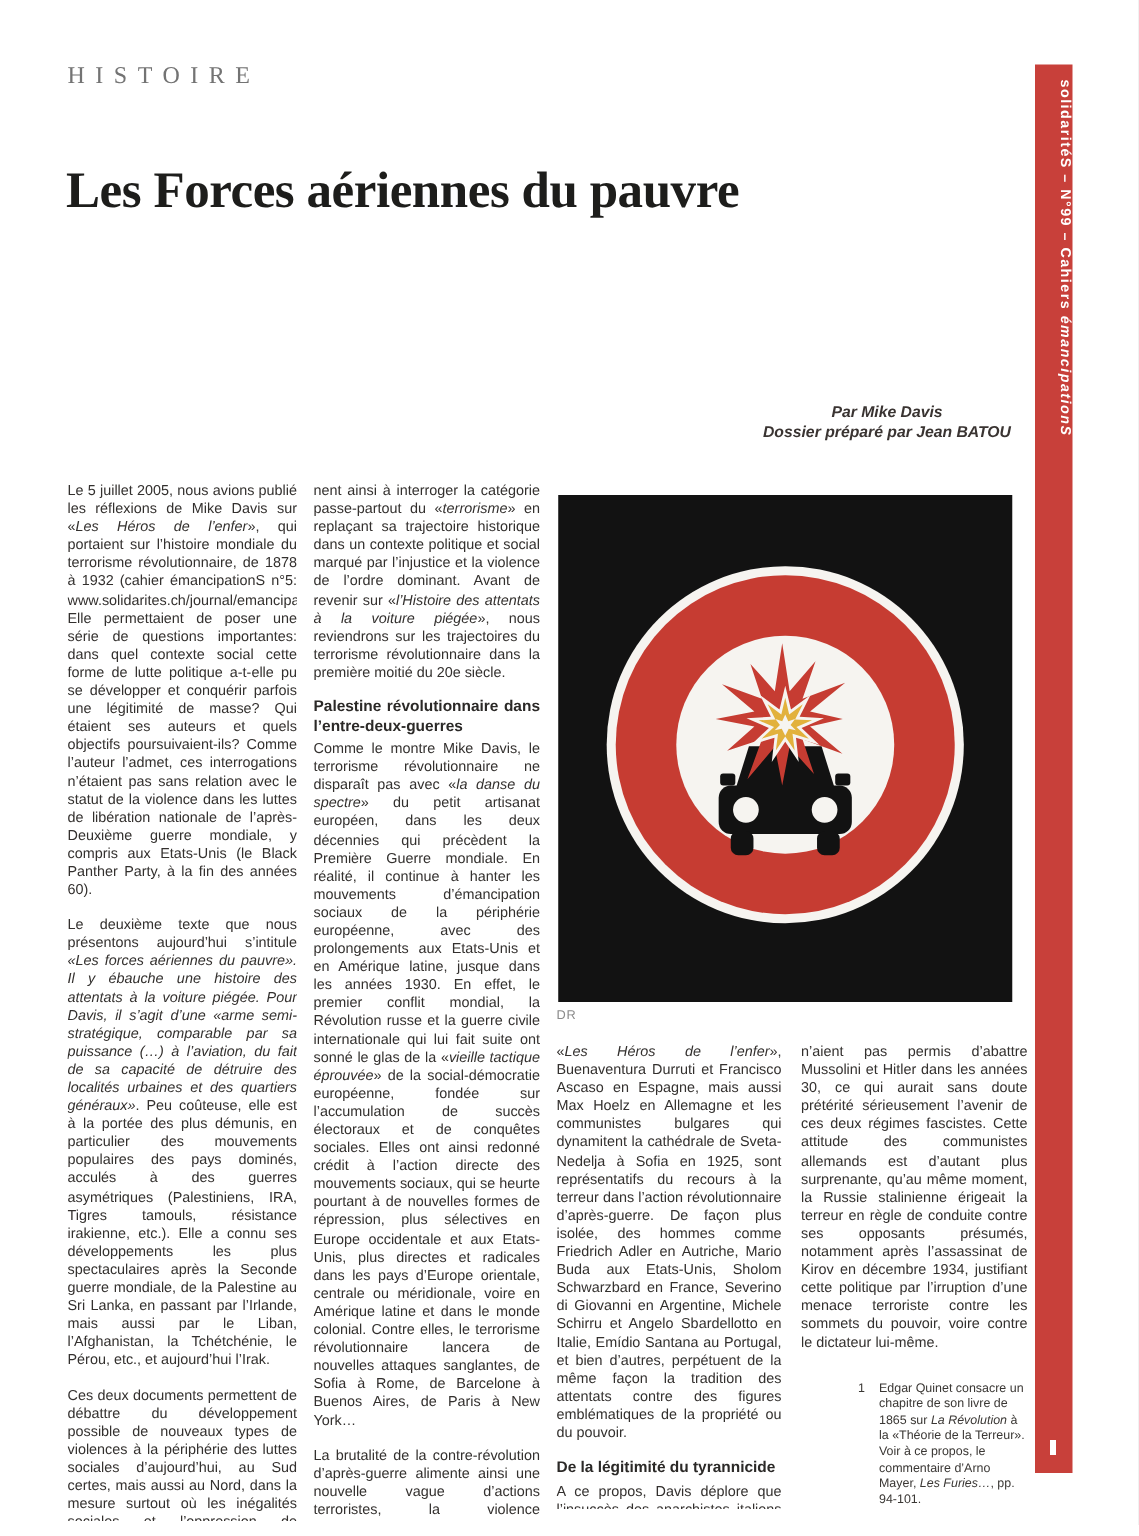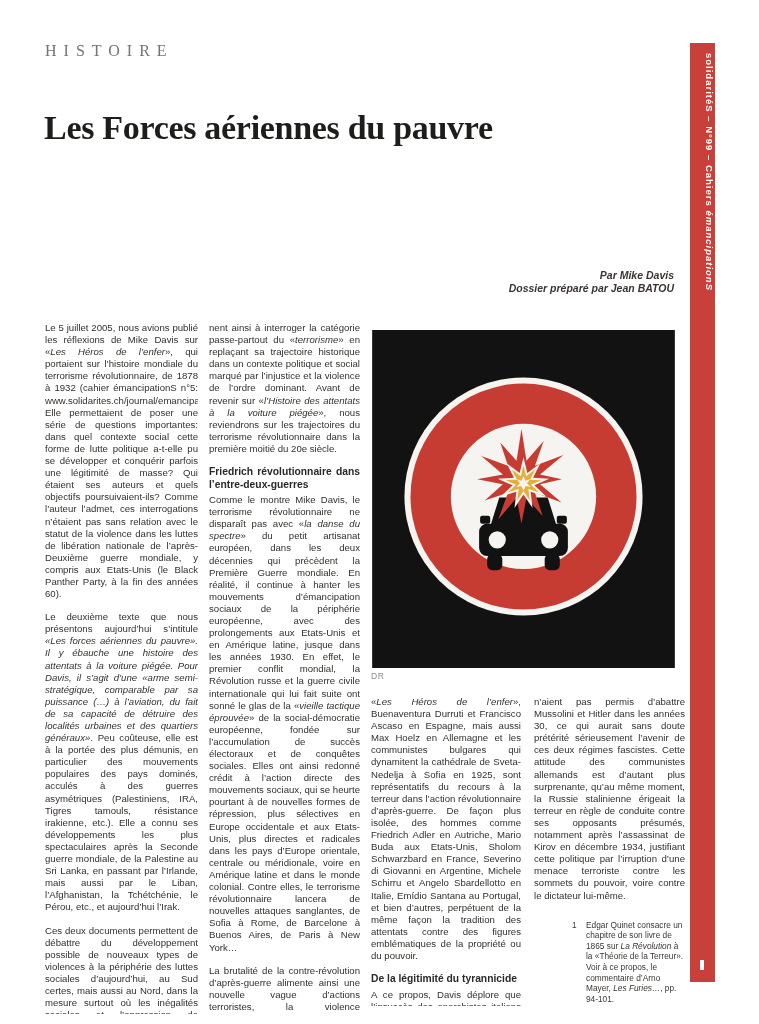--- a/index.html
+++ b/index.html
@@ -30,21 +30,21 @@
     font-size:16px;letter-spacing:7px;color:#737373;font-weight:400;
   }
   
   .title{
     position:absolute;left:44px;top:104px;width:645px;
     font-size:34px;line-height:48px;font-weight:600;color:#1d1d1b;
     letter-spacing:-0.3px;
   }
   
   .byline{
-    position:absolute;right:85px;top:269px;text-align:right;
+    position:absolute;right:85px;top:269px;text-align:center;
     font-size:10.5px;line-height:13px;font-style:italic;font-weight:bold;color:#3a3432;
   }
   
   .col{
     position:absolute;font-size:9.6px;line-height:12.1px;text-align:justify;
     overflow:hidden;
   }
   .col p{margin:0 0 11px 0;}
   .col p:last-child{margin-bottom:0;}
   .col h3{
@@ -123,21 +123,21 @@
   <div class="photo-caption">DR</div>
 
   <div class="col col-1">
     <p>Le 5 juillet 2005, nous avions publié les réflexions de Mike Davis sur «<i>Les Héros de l’enfer</i>», qui portaient sur l’histoire mondiale du terrorisme révolutionnaire, de 1878 à 1932 (cahier émancipationS n°5: www.solidarites.ch/journal/emancipations/5.pdf). Elle permettaient de poser une série de questions importantes: dans quel contexte social cette forme de lutte politique a-t-elle pu se développer et conquérir parfois une légitimité de masse? Qui étaient ses auteurs et quels objectifs poursuivaient-ils? Comme l’auteur l’admet, ces interrogations n’étaient pas sans relation avec le statut de la violence dans les luttes de libération nationale de l’après-Deuxième guerre mondiale, y compris aux Etats-Unis (le Black Panther Party, à la fin des années 60).</p>
     <p>Le deuxième texte que nous présentons aujourd’hui s’intitule <i>«Les forces aériennes du pauvre». Il y ébauche une histoire des attentats à la voiture piégée. Pour Davis, il s’agit d’une «arme semi-stratégique, comparable par sa puissance (…) à l’aviation, du fait de sa capacité de détruire des localités urbaines et des quartiers généraux»</i>. Peu coûteuse, elle est à la portée des plus démunis, en particulier des mouvements populaires des pays dominés, acculés à des guerres asymétriques (Palestiniens, IRA, Tigres tamouls, résistance irakienne, etc.). Elle a connu ses développements les plus spectaculaires après la Seconde guerre mondiale, de la Palestine au Sri Lanka, en passant par l’Irlande, mais aussi par le Liban, l’Afghanistan, la Tchétchénie, le Pérou, etc., et aujourd’hui l’Irak.</p>
     <p>Ces deux documents permettent de débattre du développement possible de nouveaux types de violences à la périphérie des luttes sociales d’aujourd’hui, au Sud certes, mais aussi au Nord, dans la mesure surtout où les inégalités sociales et l’oppression de populations entières continueraient à croître dans la période à venir. Ils amè-</p>
   </div>
 
   <div class="col col-2">
     <p>nent ainsi à interroger la catégorie passe-partout du «<i>terrorisme</i>» en replaçant sa trajectoire historique dans un contexte politique et social marqué par l’injustice et la violence de l’ordre dominant. Avant de revenir sur «<i>l’Histoire des attentats à la voiture piégée</i>», nous reviendrons sur les trajectoires du terrorisme révolutionnaire dans la première moitié du 20e siècle.</p>
-    <h3>Friedrich révolutionnaire dans l’entre-deux-guerres</h3>
+    <h3>Palestine révolutionnaire dans l’entre-deux-guerres</h3>
     <p>Comme le montre Mike Davis, le terrorisme révolutionnaire ne disparaît pas avec «<i>la danse du spectre</i>» du petit artisanat européen, dans les deux décennies qui précèdent la Première Guerre mondiale. En réalité, il continue à hanter les mouvements d’émancipation sociaux de la périphérie européenne, avec des prolongements aux Etats-Unis et en Amérique latine, jusque dans les années 1930. En effet, le premier conflit mondial, la Révolution russe et la guerre civile internationale qui lui fait suite ont sonné le glas de la «<i>vieille tactique éprouvée</i>» de la social-démocratie européenne, fondée sur l’accumulation de succès électoraux et de conquêtes sociales. Elles ont ainsi redonné crédit à l’action directe des mouvements sociaux, qui se heurte pourtant à de nouvelles formes de répression, plus sélectives en Europe occidentale et aux Etats-Unis, plus directes et radicales dans les pays d’Europe orientale, centrale ou méridionale, voire en Amérique latine et dans le monde colonial. Contre elles, le terrorisme révolutionnaire lancera de nouvelles attaques sanglantes, de Sofia à Rome, de Barcelone à Buenos Aires, de Paris à New York…</p>
     <p>La brutalité de la contre-révolution d’après-guerre alimente ainsi une nouvelle vague d’actions terroristes, la violence réactionnaire entraînant des représailles du côté de ses victimes, selon un cycle ininterrompu déjà mis à jour par Edgar Quinet dans sa «» (1865). Comme le montrait bien Mike Davis dans son étude sur</p>
   </div>
 
   <div class="col col-3">
     <p>«<i>Les Héros de l’enfer</i>», Buenaventura Durruti et Francisco Ascaso en Espagne, mais aussi Max Hoelz en Allemagne et les communistes bulgares qui dynamitent la cathédrale de Sveta-Nedelja à Sofia en 1925, sont représentatifs du recours à la terreur dans l’action révolutionnaire d’après-guerre. De façon plus isolée, des hommes comme Friedrich Adler en Autriche, Mario Buda aux Etats-Unis, Sholom Schwarzbard en France, Severino di Giovanni en Argentine, Michele Schirru et Angelo Sbardellotto en Italie, Emídio Santana au Portugal, et bien d’autres, perpétuent de la même façon la tradition des attentats contre des figures emblématiques de la propriété ou du pouvoir.</p>
     <h3>De la légitimité du tyrannicide</h3>
     <p>A ce propos, Davis déplore que l’insuccès des anarchistes italiens et l’opposition dogmatique du KPD</p>
   </div>
 

